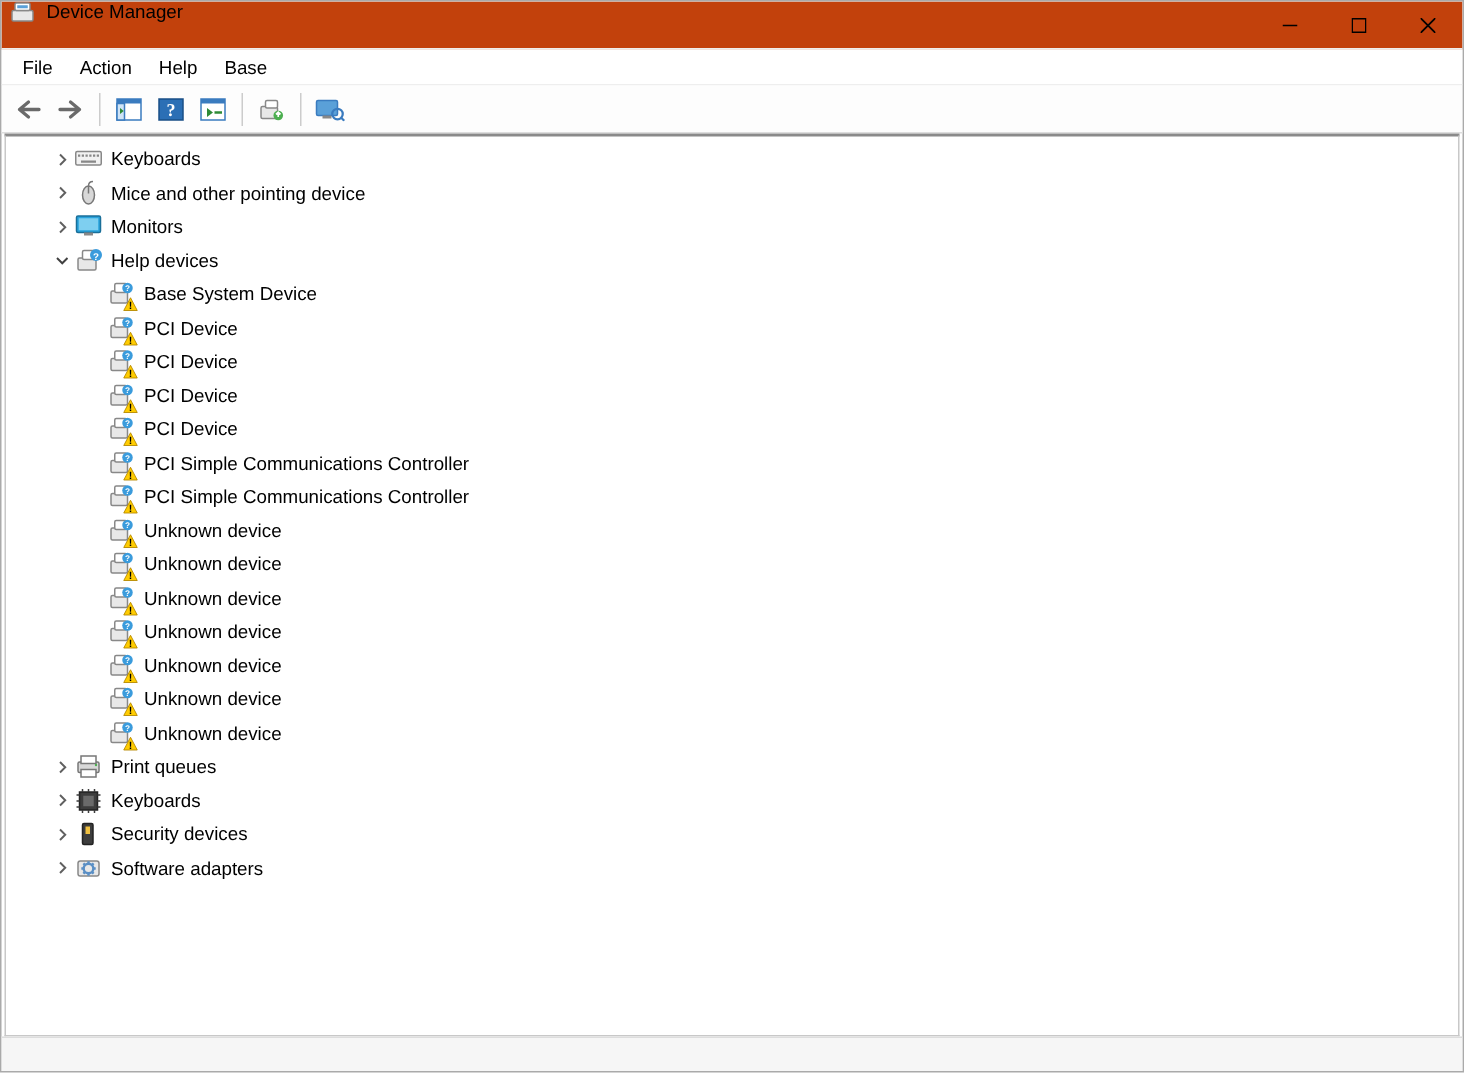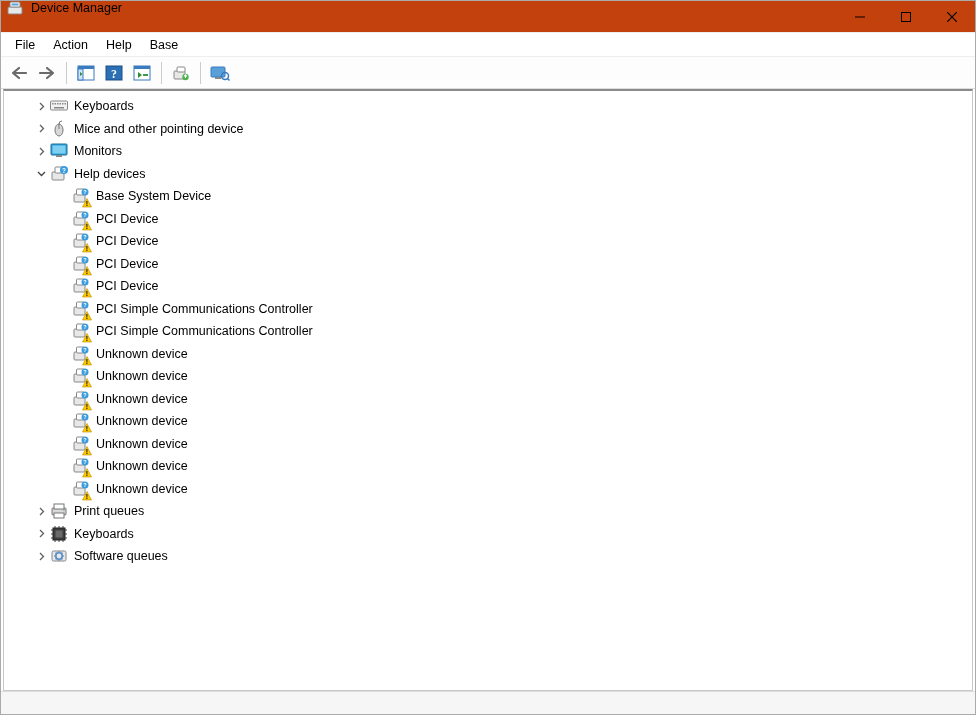--- a/index.html
+++ b/index.html
@@ -542,24 +542,39 @@
         </li>
         <li>
           <div class="node-row">
             <span class="chev">
               <svg width="9" height="9" viewBox="0 0 9 9">
                 <path d="M3 1 L6.5 4.5 L3 8" stroke="#606060" stroke-width="1.3" fill="none"></path>
               </svg>
             </span>
             <span class="node-icon">
               <svg width="18" height="18" viewBox="0 0 18 18">
+                <use href="#icon-security"></use>
+              </svg>
+            </span>
+            <span class="node-label">Security devices</span>
+          </div>
+        </li>
+        <li>
+          <div class="node-row">
+            <span class="chev">
+              <svg width="9" height="9" viewBox="0 0 9 9">
+                <path d="M3 1 L6.5 4.5 L3 8" stroke="#606060" stroke-width="1.3" fill="none"></path>
+              </svg>
+            </span>
+            <span class="node-icon">
+              <svg width="18" height="18" viewBox="0 0 18 18">
                 <use href="#icon-software"></use>
               </svg>
             </span>
-            <span class="node-label">Software queues</span>
+            <span class="node-label">Software adapters</span>
           </div>
         </li>
       </ul>
   </div>
 </div>
 
 <div class="statusbar"></div>
 
 <svg width="0" height="0" style="position:absolute">
   <defs>

